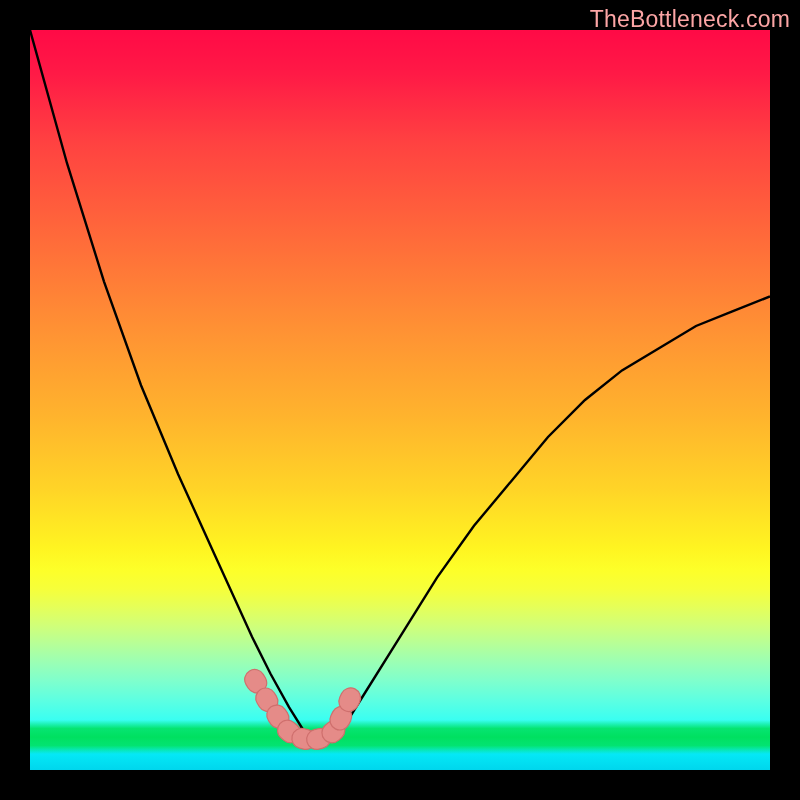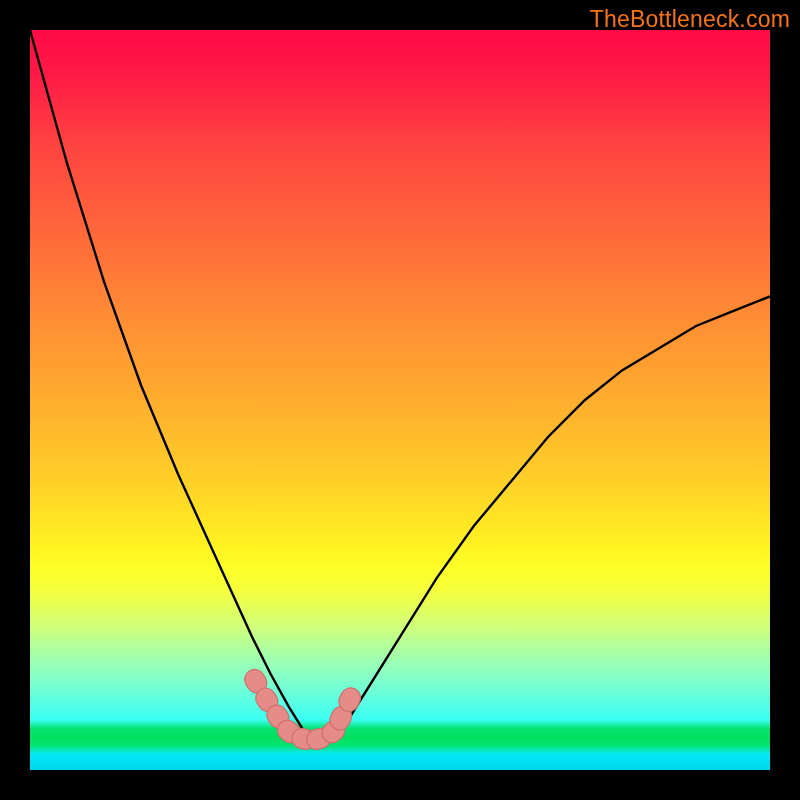--- a/index.html
+++ b/index.html
@@ -68,21 +68,21 @@
       rgba(0,225,90,0.85) 25%,
       #00e060 50%,
       rgba(0,225,90,0.85) 75%,
       rgba(0,220,80,0) 100%
     );
   }
   .watermark {
     position: absolute;
     top: 6px;
     right: 10px;
-    color: #f97316;
+    color: #fca5a5;
     font-size: 23px;
     font-weight: 500;
     letter-spacing: 0.2px;
     margin-left: 23px;
   }
   svg.curves {
     position: absolute;
     left: 0;
     top: 0;
     width: 100%;

